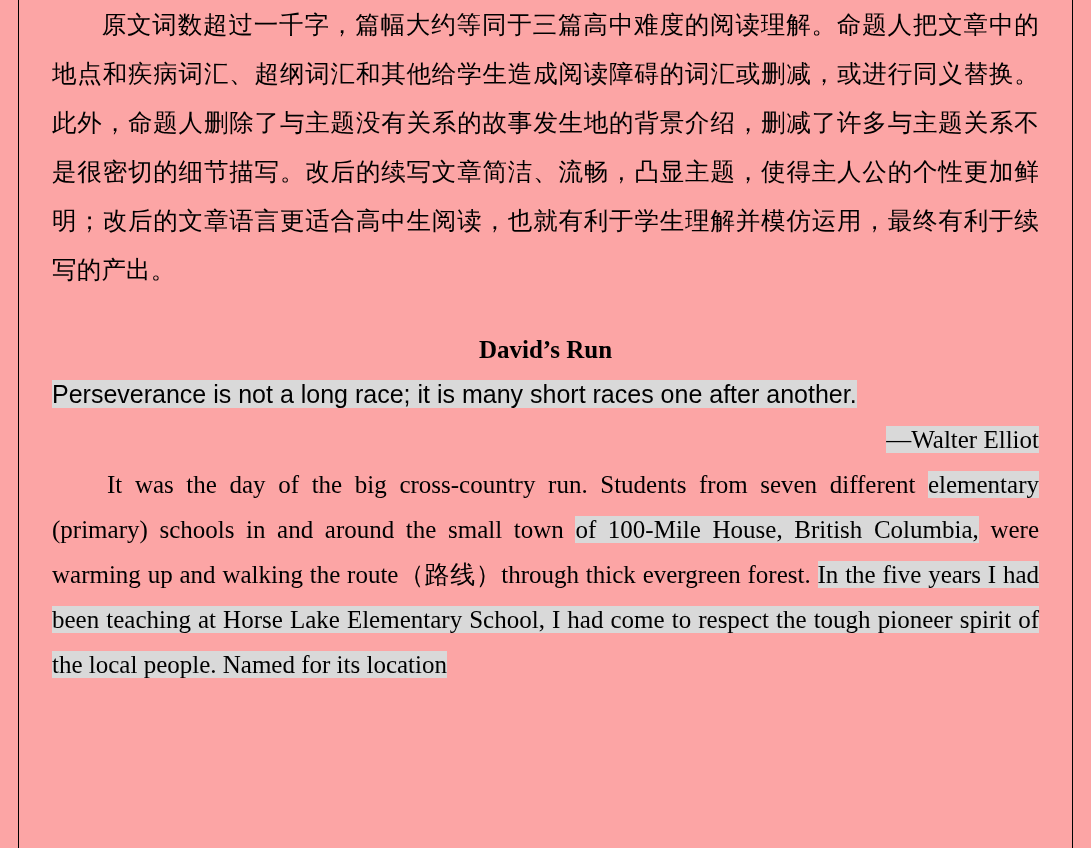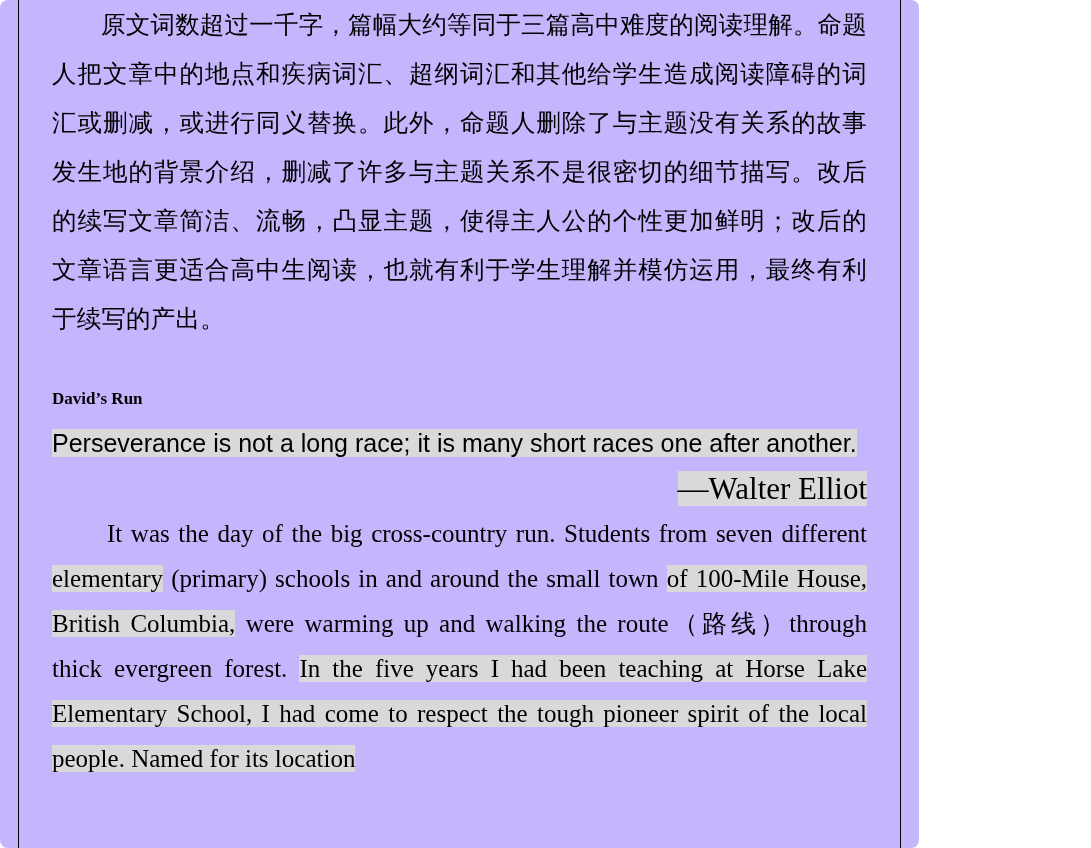--- a/index.html
+++ b/index.html
@@ -6,26 +6,25 @@
     margin: 0;
     padding: 0;
     background: #ffffff;
   }
   body {
     font-family: "Liberation Serif", serif;
     color: #000;
   }
   .page {
     position: relative;
-    width: 919px;
+    width: 1091px;
     height: 848px;
     box-sizing: border-box;
     overflow: hidden;
-    background: #c4b5fd;
-    border-radius: 8px;
+    background: #fca5a5;
   }
   
   .frame-left, .frame-right {
     position: absolute;
     top: 0;
     bottom: 0;
     width: 1px;
     background: #000;
   }
   .frame-left { left: 18px; }
@@ -48,36 +47,36 @@
     line-height: 49px;
     text-align: justify;
     text-justify: inter-ideograph;
     letter-spacing: 0.2px;
   }
   .cn .indent { display: inline-block; width: 2em; }
 
   .spacer-1 { height: 34px; }
 
   .title {
-    text-align: left;
+    text-align: center;
     font-weight: bold;
-    font-size: 17px;
+    font-size: 25px;
     line-height: 44px;
     font-family: "Liberation Serif", serif;
   }
 
   .quote {
     font-size: 25px;
     line-height: 45px;
     text-align: left;
     font-family: Liberation Sans, sans-serif;
   }
 
   .attrib {
-    font-size: 31px;
+    font-size: 25px;
     line-height: 45px;
     text-align: right;
     font-family: "Liberation Serif", serif;
   }
 
   .en {
     font-size: 25px;
     line-height: 45px;
     text-align: justify;
     font-family: "Liberation Serif", serif;

